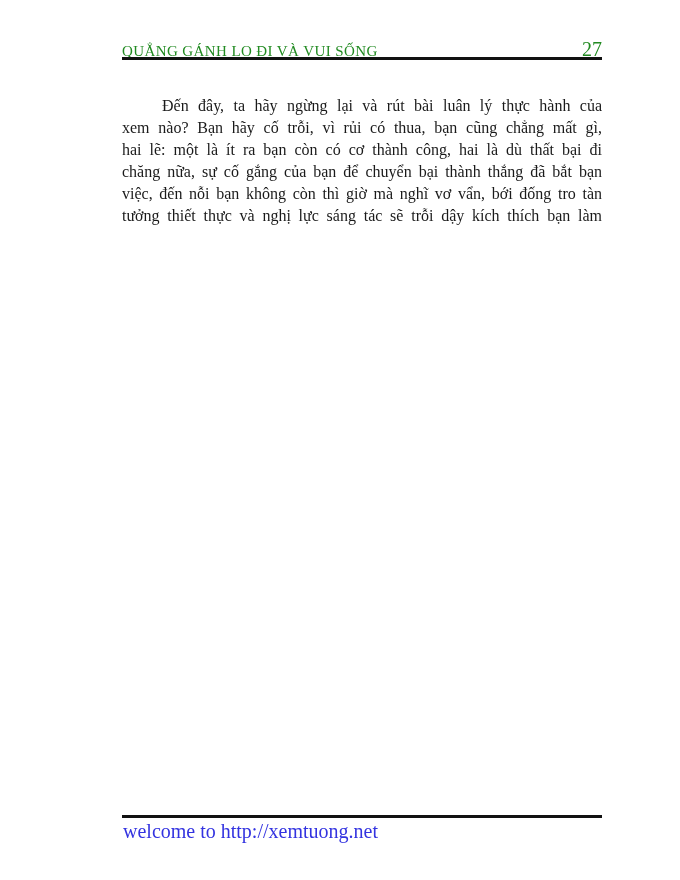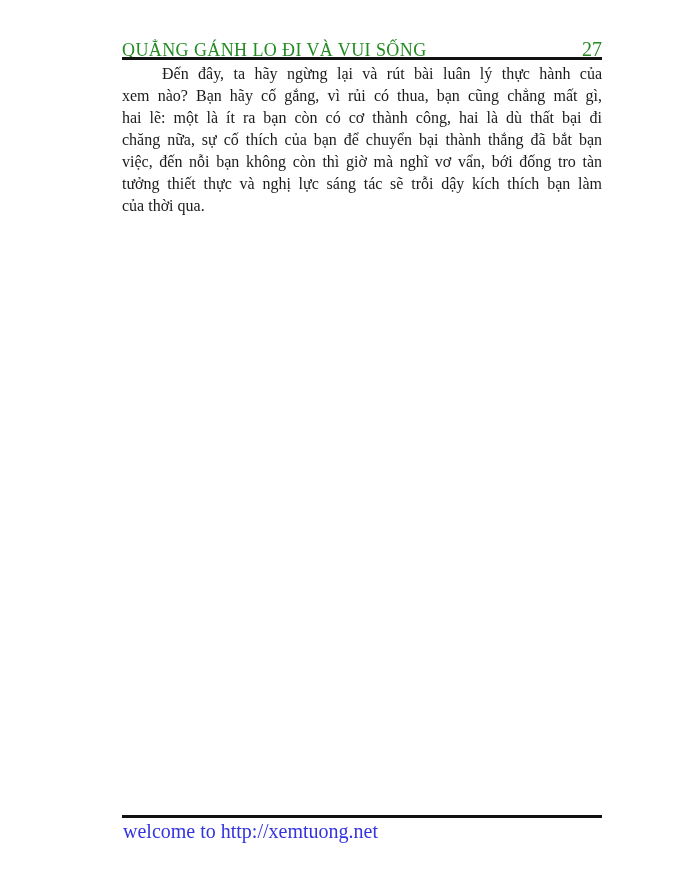--- a/index.html
+++ b/index.html
@@ -20,21 +20,21 @@
     position: absolute;
     top: 38px;
     left: 122px;
     width: 480px;
     display: flex;
     justify-content: space-between;
     align-items: baseline;
     color: #228B22;
   }
   .header-title {
-    font-size: 18px;
+    font-size: 15px;
     letter-spacing: 0.4px;
     white-space: nowrap;
   }
   .header-pagenum {
     font-size: 20px;
   }
   .header-rule {
     position: absolute;
     top: 57px;
     left: 122px;
@@ -56,20 +56,21 @@
     height: 22px;
     overflow: hidden;
     white-space: normal;
   }
   .body-text .just {
     text-align: justify;
     text-align-last: justify;
   }
   .body-text .indent {
     text-indent: 40px;
+    margin-top: 32px;
   }
   .body-text .last-line {
     text-align: left;
   }
   
   .footer-rule {
     position: absolute;
     top: 815px;
     left: 122px;
     width: 480px;
@@ -91,24 +92,23 @@
 <div class="page">
 
   <div class="header">
     <span class="header-title">QUẲNG GÁNH LO ĐI VÀ VUI SỐNG</span>
     <span class="header-pagenum">27</span>
   </div>
   <div class="header-rule"></div>
 
   <div class="body-text">
     <div class="line just indent">Đến đây, ta hãy ngừng lại và rút bài luân lý thực hành của</div>
-    <div class="line just">xem nào? Bạn hãy cố gắng, vì rủi có thua, bạn cũng chẳng mất gì,</div>
+    <div class="line just">xem nào? Bạn hãy cố trỗi, vì rủi có thua, bạn cũng chẳng mất gì,</div>
     <div class="line just">hai lẽ: một là ít ra bạn còn có cơ thành công, hai là dù thất bại đi</div>
-    <div class="line just">chăng nữa, sự cố thích của bạn để chuyển bại thành thắng đã bắt bạn</div>
+    <div class="line just">chăng nữa, sự cố gắng của bạn để chuyển bại thành thắng đã bắt bạn</div>
     <div class="line just">việc, đến nỗi bạn không còn thì giờ mà nghĩ vơ vẩn, bới đống tro tàn</div>
     <div class="line just">tưởng thiết thực và nghị lực sáng tác sẽ trỗi dậy kích thích bạn làm</div>
-    <div class="line last-line">của thời qua.</div>
   </div>
 
   <div class="footer-rule"></div>
   <div class="footer">welcome to http://xemtuong.net</div>
 
 </div>
 
 </body></html>

